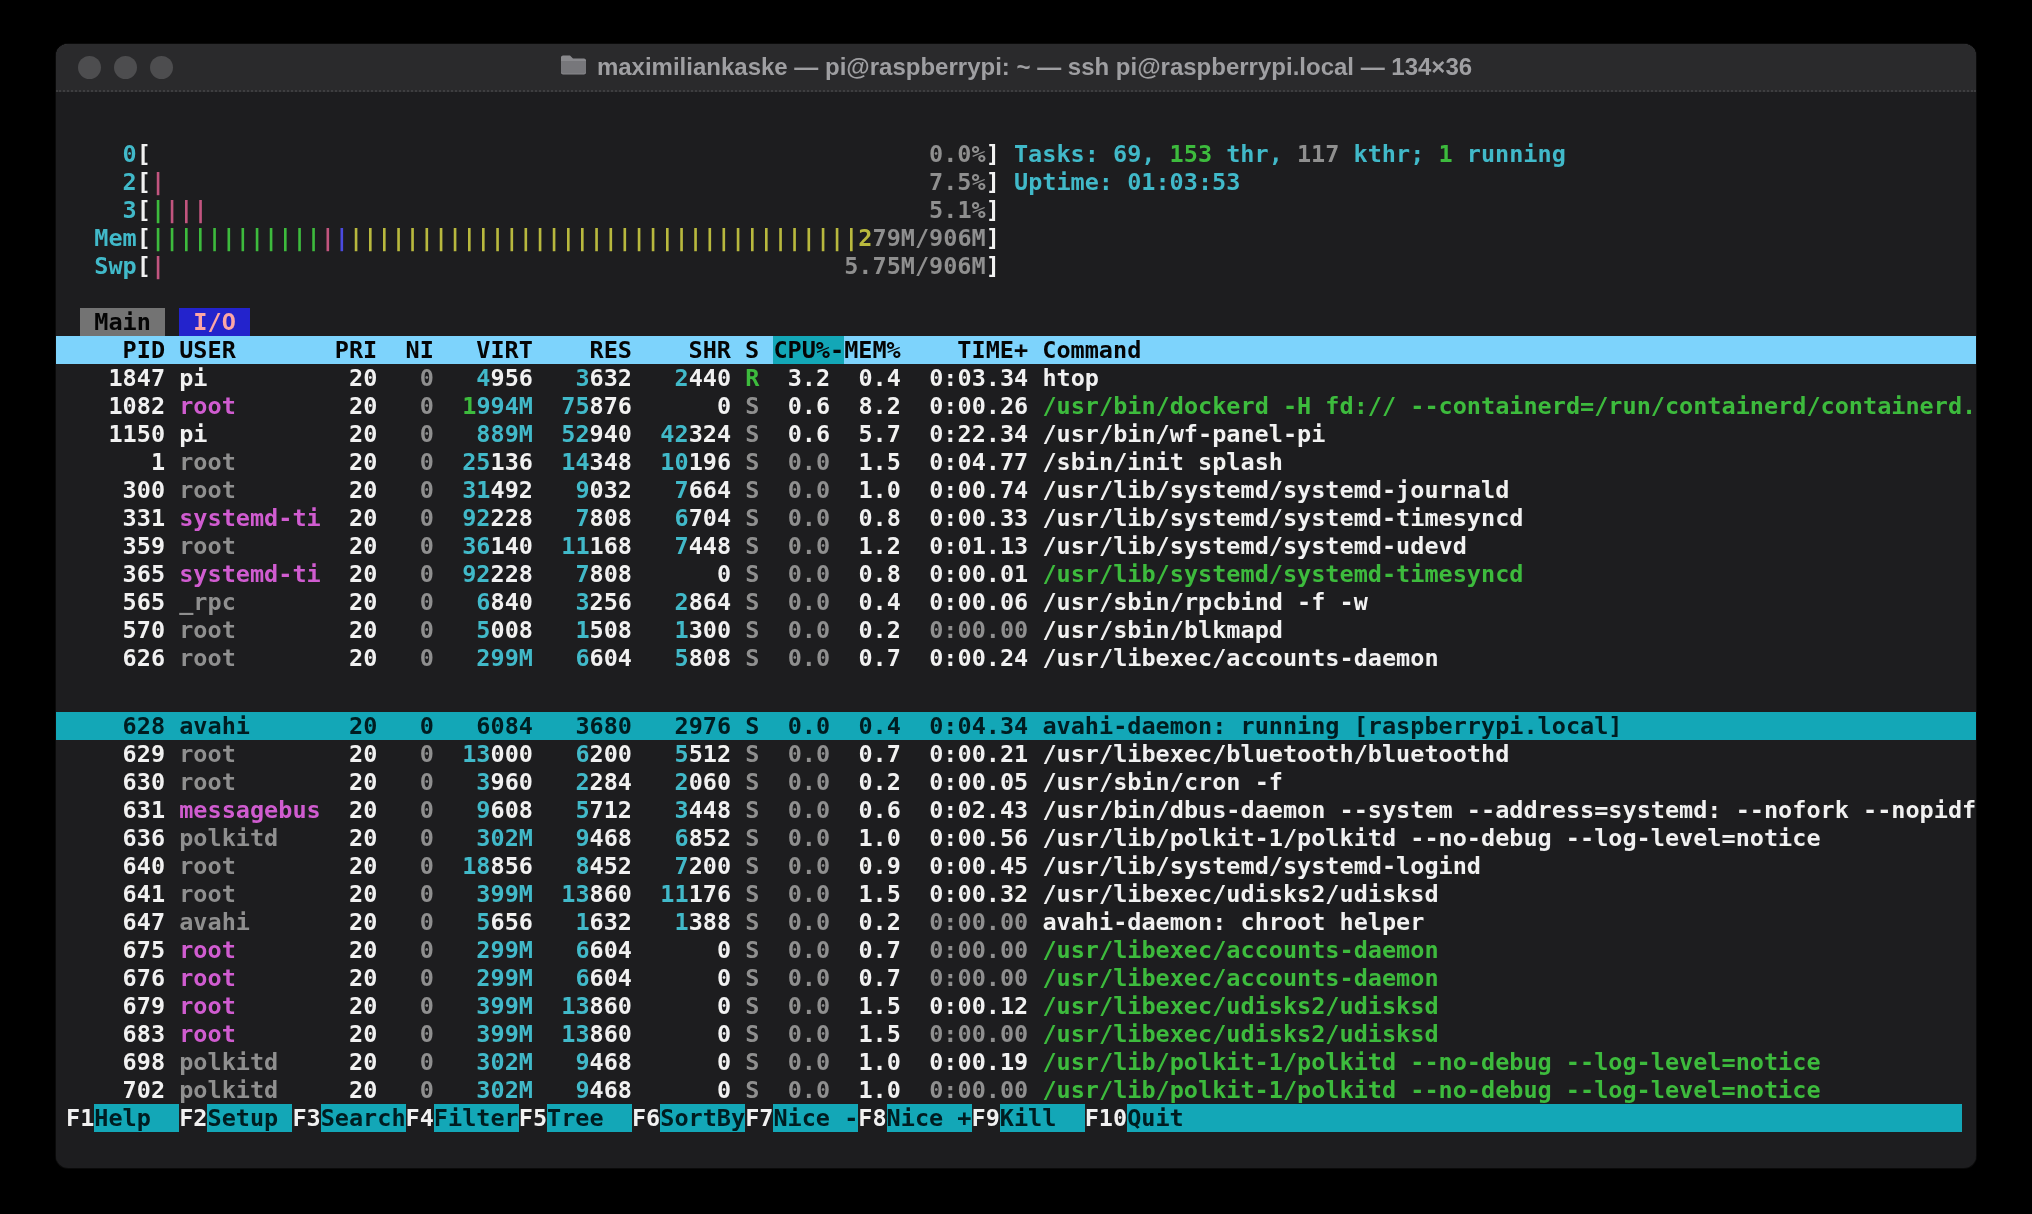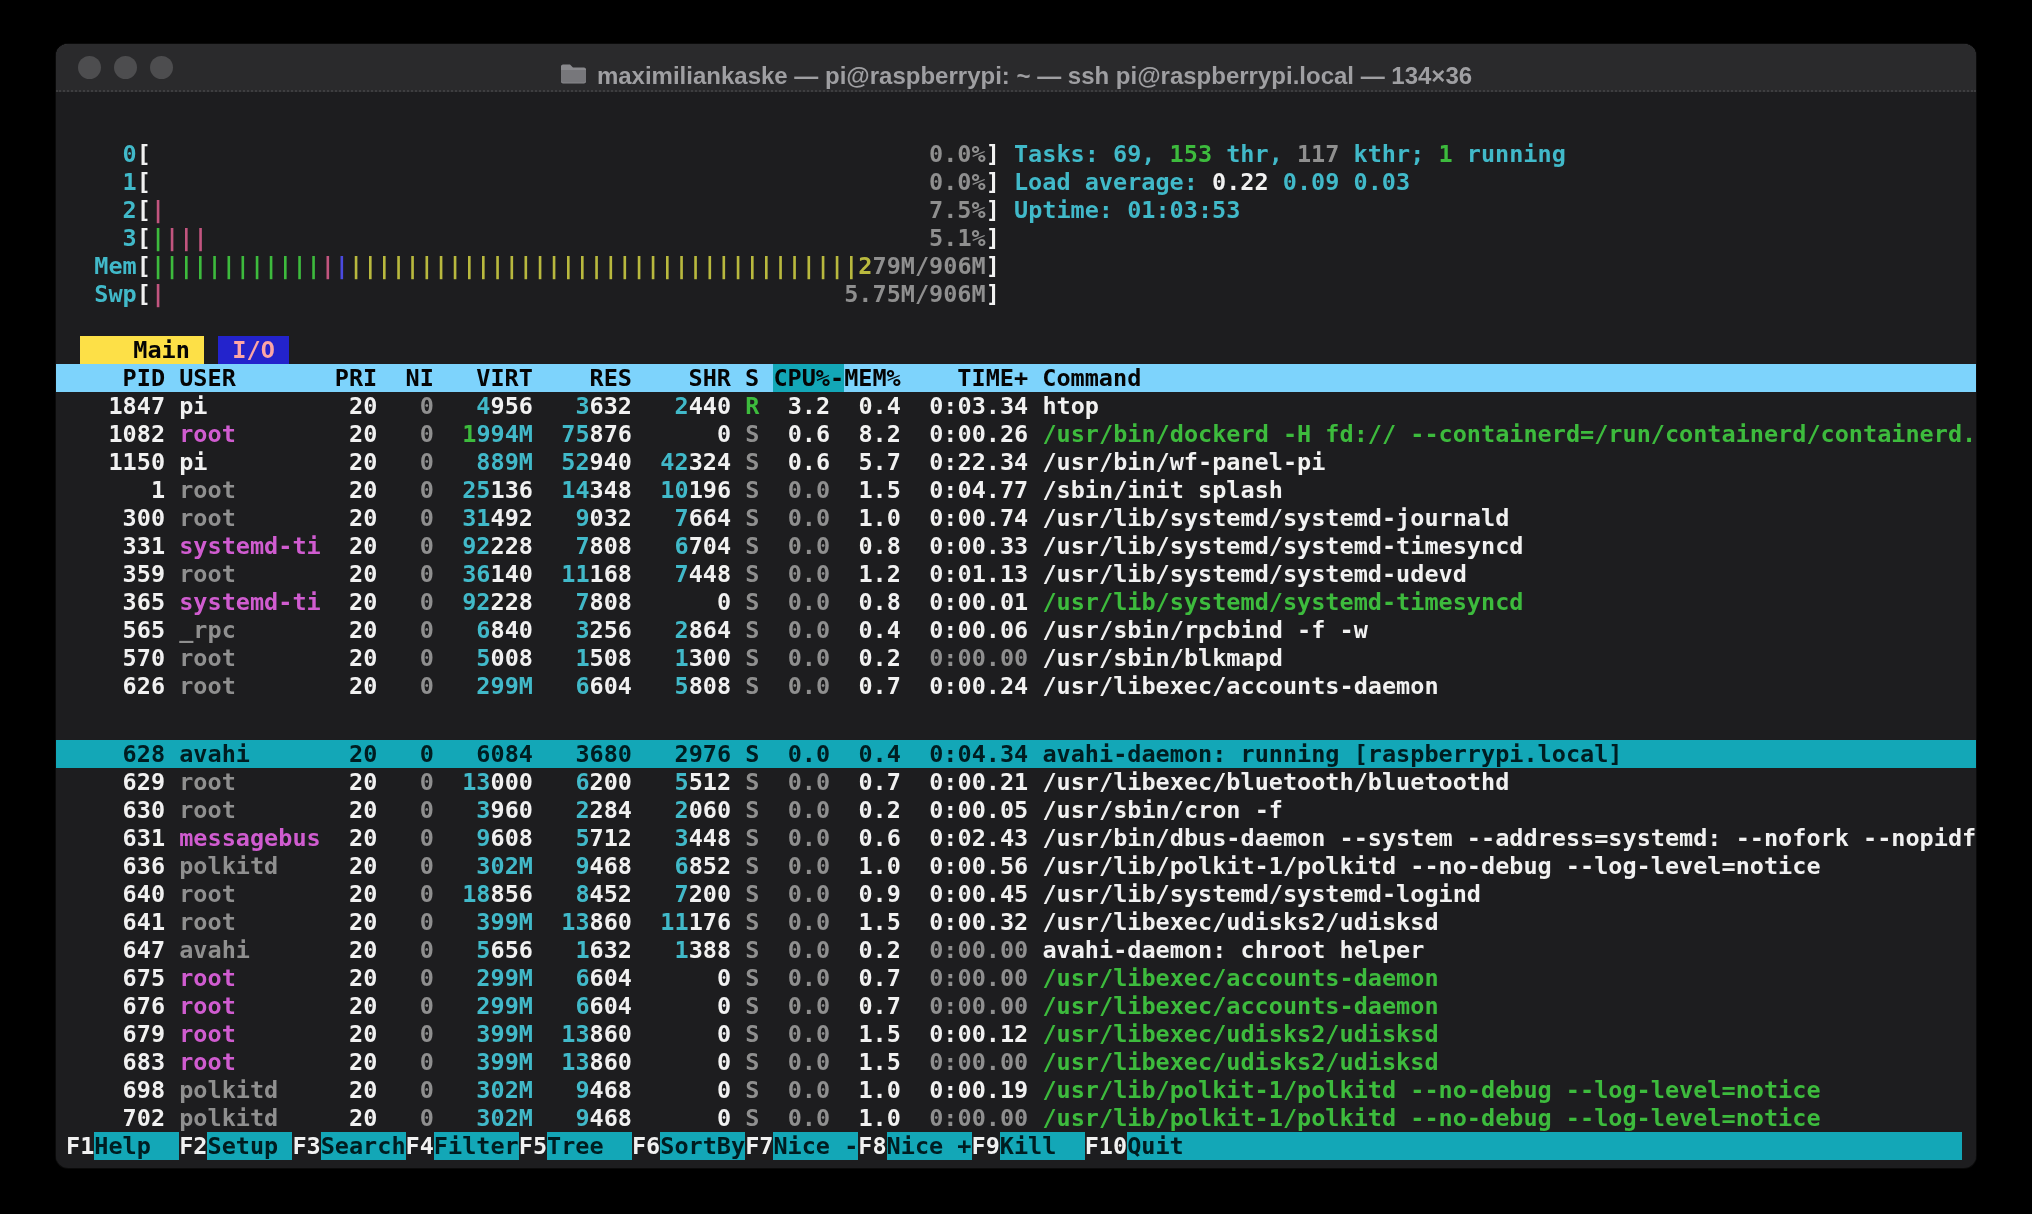--- a/index.html
+++ b/index.html
@@ -3,21 +3,21 @@
 <meta charset="utf-8">
 <style>
   html,body{margin:0;padding:0;}
   body{width:2032px;height:1214px;background:#000;position:relative;overflow:hidden;}
 
   .window{position:absolute;left:56px;top:44px;width:1920px;height:1124px;
     background:#1d1d1f;border-radius:12px;overflow:hidden;
     box-shadow:0 0 0 1px #0a0a0a,0 30px 70px rgba(0,0,0,.85), inset 0 1px 0 #4c4c4e;}
 
   .titlebar{height:46px;background:#2a2a2c;border-bottom:2px dotted #3e3e40;
-    display:flex;align-items:flex-end;justify-content:center;position:relative;}
+    display:flex;align-items:center;justify-content:center;position:relative;}
   .lights{position:absolute;left:22px;top:0;height:46px;display:flex;align-items:center;gap:13px;}
   .light{width:23px;height:23px;border-radius:50%;background:#4d4d4f;border:none;padding:0;}
   .title{color:#9f9fa2;font:bold 24px "Liberation Sans",sans-serif;display:flex;align-items:center;gap:10px;}
   .folder{display:inline-block;}
 
   .term{position:absolute;left:0;right:0;top:48px;bottom:0;overflow:hidden;
     font:bold 23.5px/28px "DejaVu Sans Mono",monospace;color:#f1f1f1;padding-top:20px;}
   .line{white-space:pre;height:28px;padding-left:10px;}
 
   .c{color:#41b9c9}   
@@ -25,21 +25,21 @@
   .gr{color:#8f8f8f}  
   .w{color:#f1f1f1}   
   .m{color:#d05cd0}   
   .y{color:#b9b93e}   
   .r{color:#c2557f}   
   .bb{color:#4a4ae0}  
 
   .hdr{background:#7dd3fc;}
   .hb{color:#050505;}
   .sortcol{background:#13a7b7;}
-  .tg{background:#fde047;color:#050505;padding-left:39px;}
+  .tg{background:#737373;color:#050505;}
   .tb{background:#2323cc;color:#fca5a5;}
   .sel{background:#13a7b7;margin-top:40px;}
   .sel span{color:#001d21 !important;}
   .fk{color:#f1f1f1;}
   .fl{background:#13a7b7;color:#001d21;text-align:center;}
 </style>
 </head>
 <body>
 
 <div class="window">
@@ -55,21 +55,20 @@
             <path d="M1 3.5c0-1.1.9-2 2-2h7l3 3h11c1.1 0 2 .9 2 2v12c0 1.1-.9 2-2 2H3c-1.1 0-2-.9-2-2z" fill="#89898d"></path>
             <path d="M1 7h25v10.5c0 1.1-.9 2-2 2H3c-1.1 0-2-.9-2-2z" fill="#77777b"></path>
           </svg>
       </span>
       <span>maximiliankaske — pi@raspberrypi: ~ — ssh pi@raspberrypi.local — 134×36</span>
     </div>
   </div>
   <div class="term" id="term">
       <div class="line"> </div>
       <div class="line"><span class="c">    0</span><span class="w">[</span><span>                                                       </span><span class="gr">0.0%</span><span class="w">]</span><span> </span><span class="c">Tasks: </span><span class="c">69</span><span class="c">, </span><span class="g">153</span><span class="c"> thr</span><span class="c">, </span><span class="gr">117</span><span class="c"> kthr</span><span class="c">; </span><span class="g">1</span><span class="c"> running</span></div>
-      <div class="line"><span class="c">    1</span><span class="w">[</span><span>                                                       </span><span class="gr">0.0%</span><span class="w">]</span><span> </span><span class="c">Load average: </span><span class="w">0.22 </span><span class="c">0.09 </span><span class="c">0.03</span></div>
       <div class="line"><span class="c">    2</span><span class="w">[</span><span class="r">|</span><span>                                                      </span><span class="gr">7.5%</span><span class="w">]</span><span> </span><span class="c">Uptime: </span><span class="c">01:03:53</span></div>
       <div class="line"><span class="c">    3</span><span class="w">[</span><span class="g">|</span><span class="r">|</span><span class="r">|</span><span class="r">|</span><span>                                                   </span><span class="gr">5.1%</span><span class="w">]</span></div>
       <div class="line"><span class="c">  Mem</span><span class="w">[</span><span class="g">||||||||||||</span><span class="r">|</span><span class="bb">|</span><span class="y">||||||||||||||||||||||||||||||||||||</span><span></span><span class="y">2</span><span class="gr">79M/906M</span><span class="w">]</span></div>
       <div class="line"><span class="c">  Swp</span><span class="w">[</span><span class="r">|</span><span>                                                </span><span class="gr">5.75M/906M</span><span class="w">]</span></div>
       <div class="line"> </div>
       <div class="line"><span> </span><span class="tg"> Main </span><span> </span><span class="tb"> I/O </span></div>
       <div class="line hdr"><span class="hb">    PID USER       PRI  NI   VIRT    RES    SHR S </span><span class="hb sortcol">CPU%-</span><span class="hb">MEM%    TIME+ Command                                                          </span></div>
       <div class="line"><span class="w">   1847</span><span> </span><span class="w">pi        </span><span> </span><span class="w"> 20</span><span> </span><span class="gr">  0</span><span> </span><span>  </span><span class="c">4</span><span class="w">956</span><span> </span><span>  </span><span class="c">3</span><span class="w">632</span><span> </span><span>  </span><span class="c">2</span><span class="w">440</span><span> </span><span class="g">R</span><span> </span><span class="w"> 3.2</span><span> </span><span class="w"> 0.4</span><span> </span><span class="w"> 0:03.34</span><span> </span><span class="w">htop</span></div>
       <div class="line"><span class="w">   1082</span><span> </span><span class="m">root      </span><span> </span><span class="w"> 20</span><span> </span><span class="gr">  0</span><span> </span><span> </span><span class="g">1</span><span class="c">994M</span><span> </span><span> </span><span class="c">75</span><span class="w">876</span><span> </span><span>     </span><span class="w">0</span><span> </span><span class="gr">S</span><span> </span><span class="w"> 0.6</span><span> </span><span class="w"> 8.2</span><span> </span><span class="w"> 0:00.26</span><span> </span><span class="g">/usr/bin/dockerd -H fd:// --containerd=/run/containerd/containerd.s</span></div>
       <div class="line"><span class="w">   1150</span><span> </span><span class="w">pi        </span><span> </span><span class="w"> 20</span><span> </span><span class="gr">  0</span><span> </span><span>  </span><span class="c">889M</span><span> </span><span> </span><span class="c">52</span><span class="w">940</span><span> </span><span> </span><span class="c">42</span><span class="w">324</span><span> </span><span class="gr">S</span><span> </span><span class="w"> 0.6</span><span> </span><span class="w"> 5.7</span><span> </span><span class="w"> 0:22.34</span><span> </span><span class="w">/usr/bin/wf-panel-pi</span></div>

